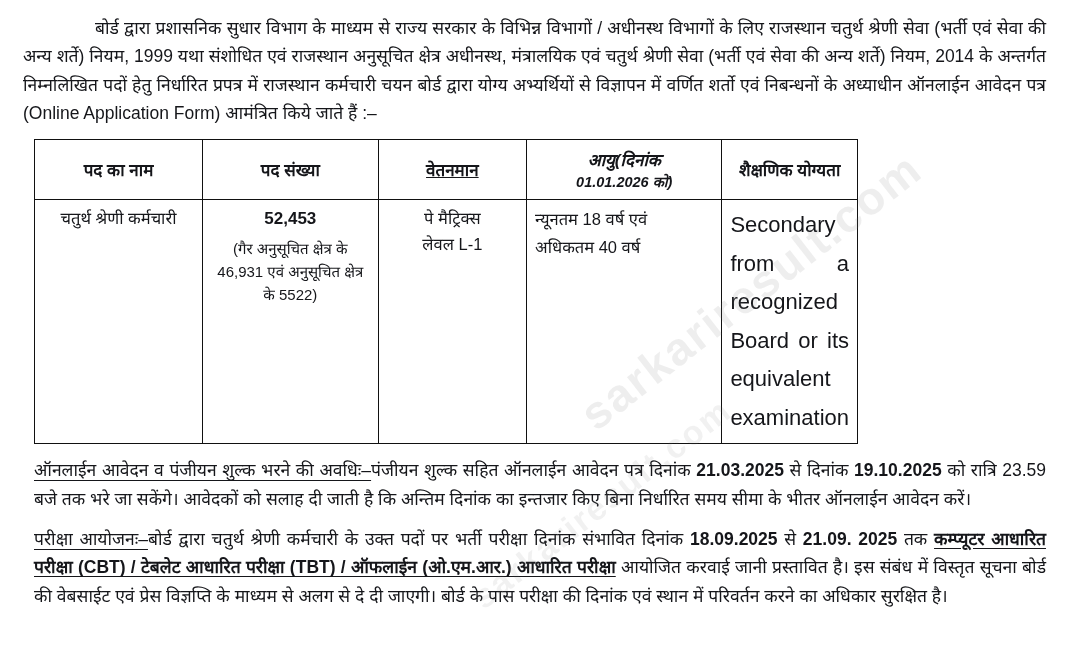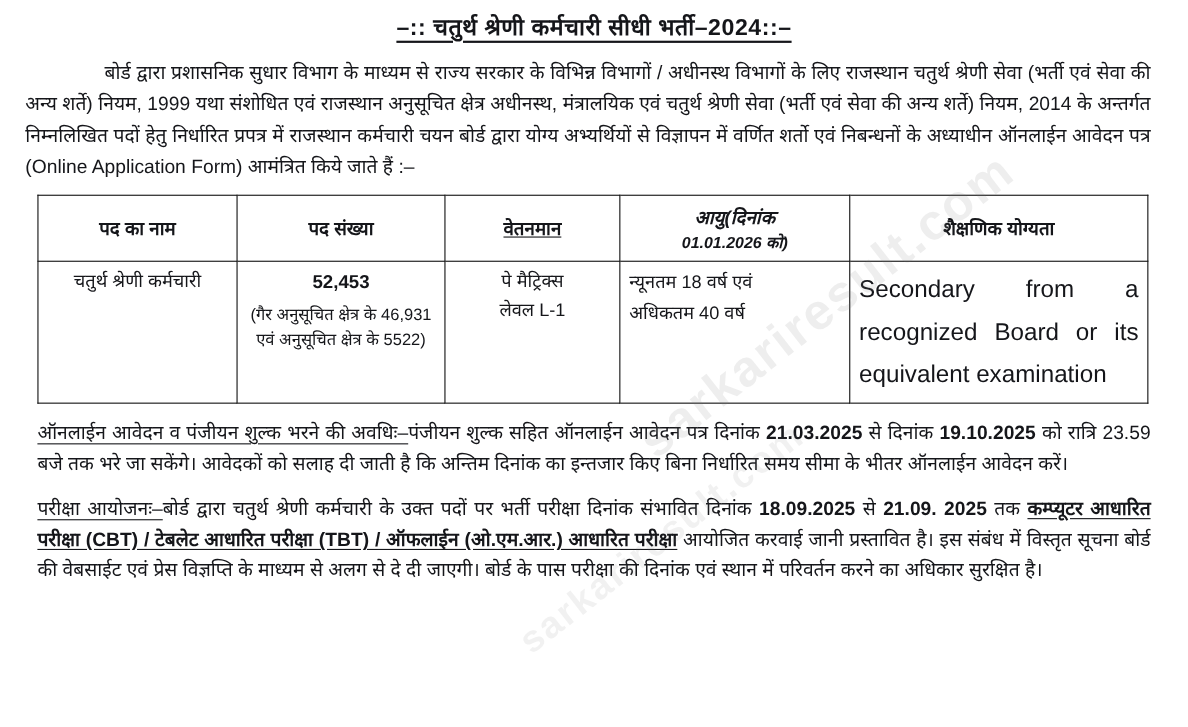--- a/index.html
+++ b/index.html
@@ -69,21 +69,21 @@
     margin: 14px 34px 0 23px;
     font-size: 17.5px;
     line-height: 1.62;
     text-align: justify;
     text-justify: inter-word;
   }
   .para .ind { display:inline-block; width: 72px; }
 
   table.main {
     margin: 12px 34px 0 34px;
-    width: 1010px;
+    width: 824px;
     border-collapse: collapse;
     font-size: 16.5px;
   }
   table.main th, table.main td {
     border: 1.5px solid #111;
     padding: 6px 8px;
     vertical-align: top;
   }
   table.main thead th {
     text-align: center;
@@ -147,23 +147,20 @@
   .section .u { text-decoration: underline; text-underline-offset: 3px; }
 </style>
 </head>
 <body>
 
 <div class="page">
 
   <div class="watermark">sarkariresult.com</div>
   <div class="watermark2">sarkariresult.com</div>
 
-  <div class="title">
-    <span class="u">–:: चतुर्थ श्रेणी कर्मचारी सीधी भर्ती–2024::–</span>
-  </div>
 
   <div class="para">
     <span class="ind"></span><span>बोर्ड द्वारा प्रशासनिक सुधार विभाग के माध्यम से राज्य सरकार के विभिन्न विभागों / अधीनस्थ विभागों के लिए राजस्थान चतुर्थ श्रेणी सेवा (भर्ती एवं सेवा की अन्य शर्ते) नियम, 1999 यथा संशोधित एवं राजस्थान अनुसूचित क्षेत्र अधीनस्थ, मंत्रालयिक एवं चतुर्थ श्रेणी सेवा (भर्ती एवं सेवा की अन्य शर्ते) नियम, 2014 के अन्तर्गत निम्नलिखित पदों हेतु निर्धारित प्रपत्र में राजस्थान कर्मचारी चयन बोर्ड द्वारा योग्य अभ्यर्थियों से विज्ञापन में वर्णित शर्तो एवं निबन्धनों के अध्याधीन ऑनलाईन आवेदन पत्र (Online Application Form) आमंत्रित किये जाते हैं :–</span>
   </div>
 
   <table class="main">
     <thead>
       <tr>
         <th class="c-post">पद का नाम</th>
         <th class="c-num">पद संख्या</th>

